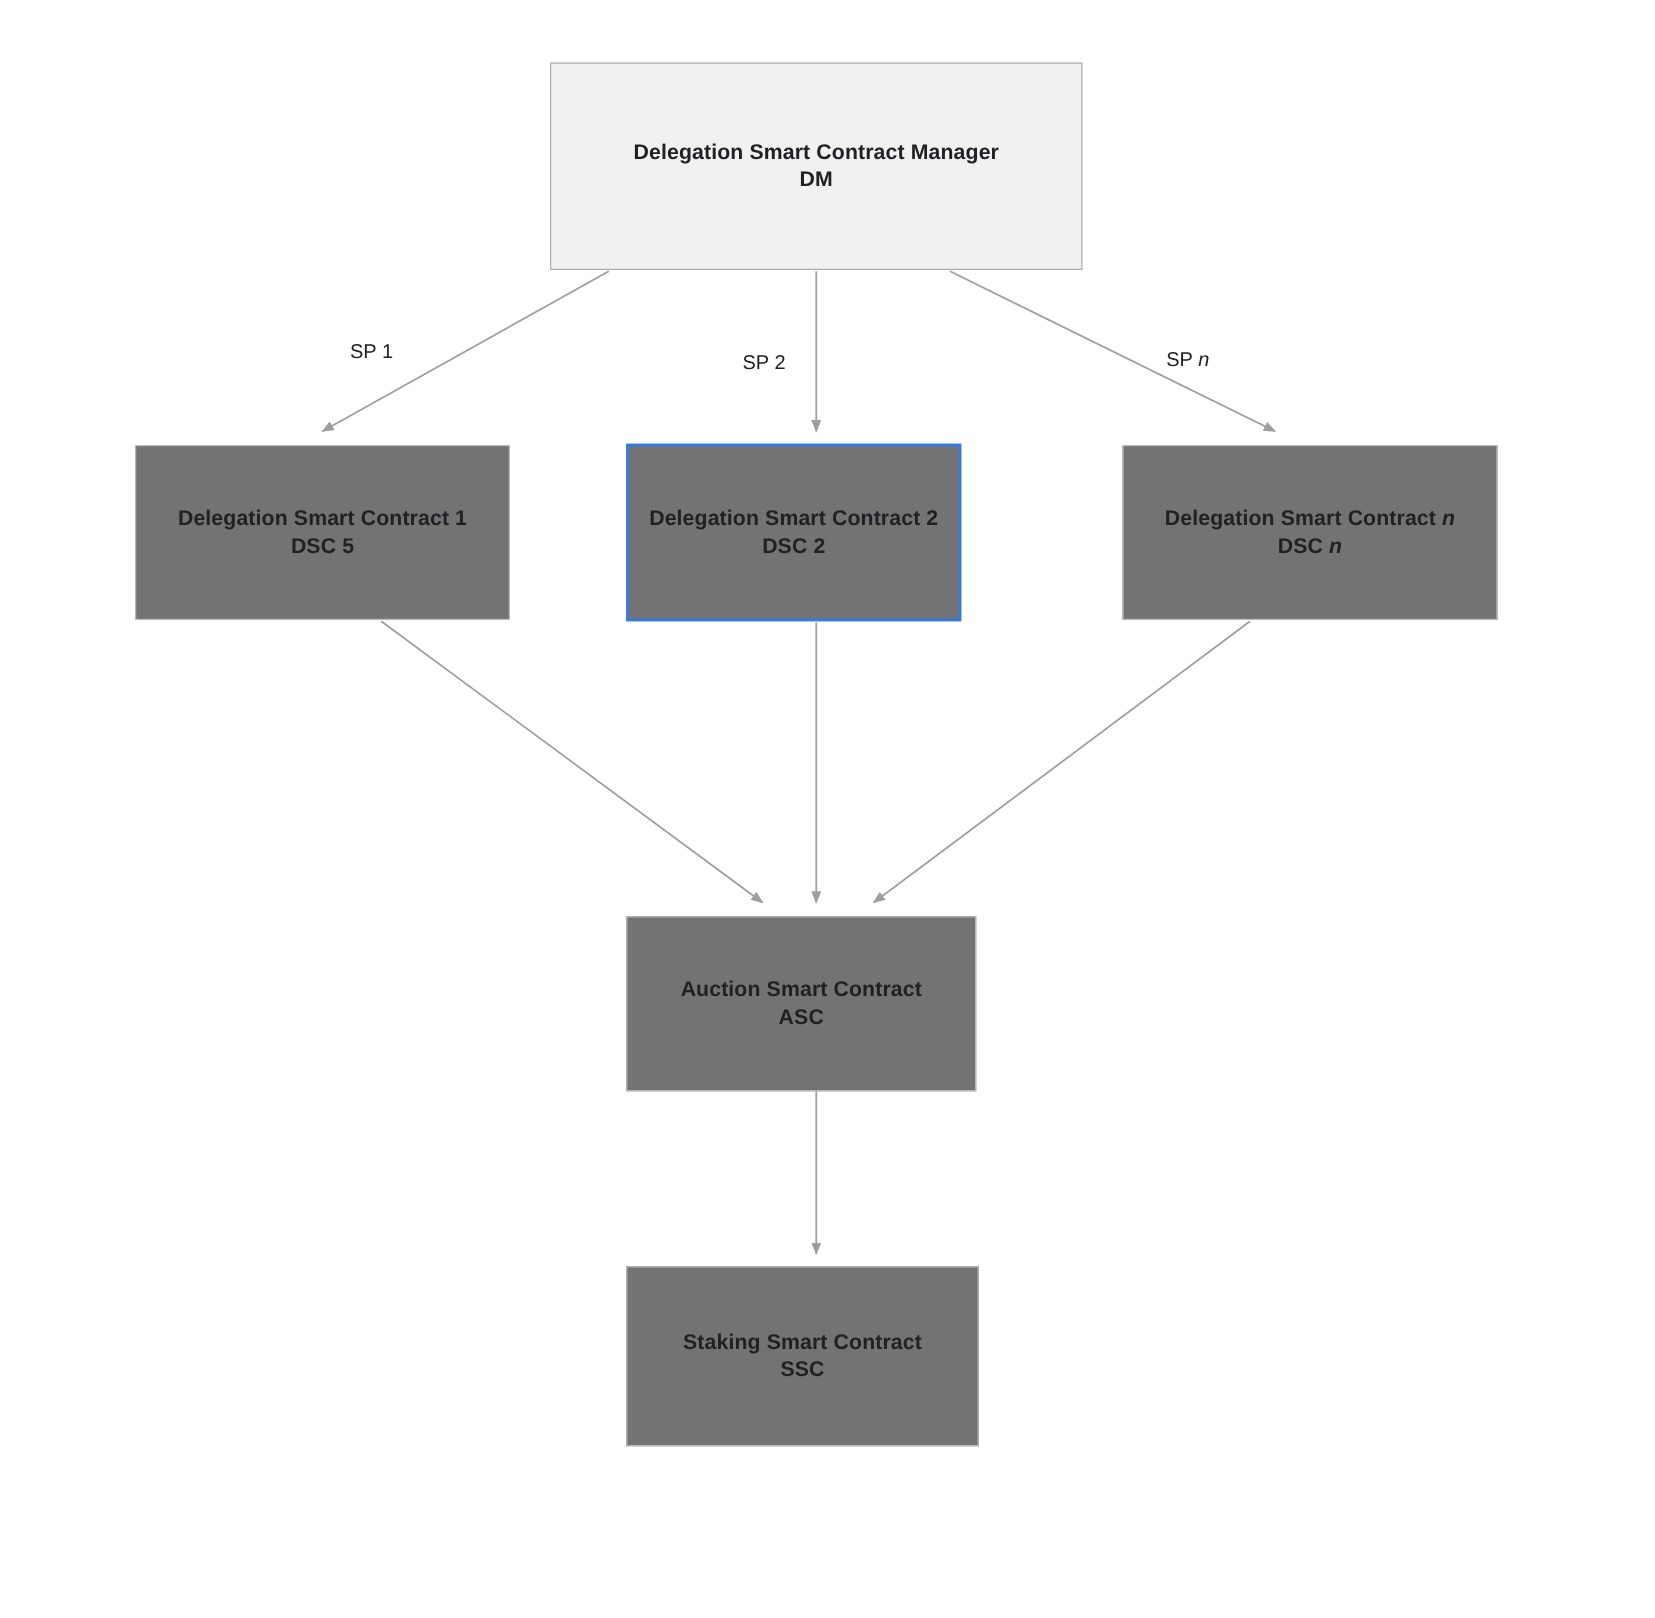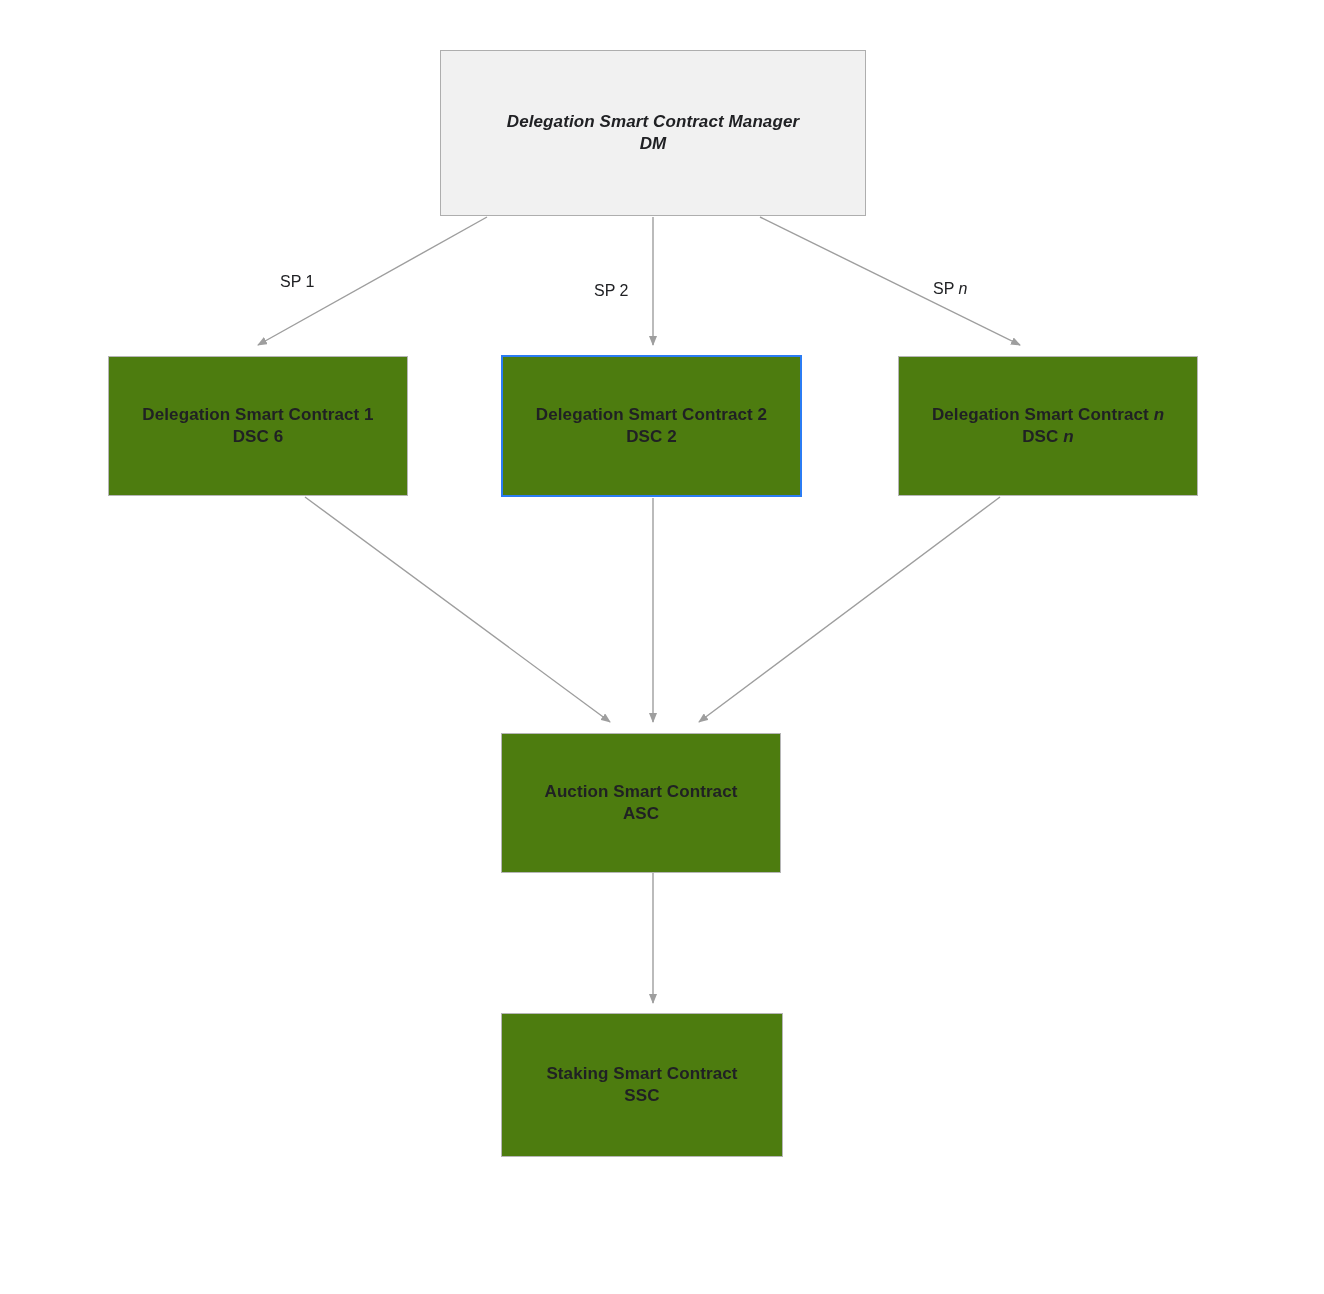--- a/index.html
+++ b/index.html
@@ -30,27 +30,26 @@
     pointer-events: none;
   }
   .node {
     position: absolute;
     box-sizing: border-box;
     display: flex;
     flex-direction: column;
     align-items: center;
     justify-content: center;
     text-align: center;
-    background: #4d7c0f;
+    background: #737373;
     border: 1px solid #b6b6b6;
   }
   .node.filled {
     background: #f1f1f1;
     border: 1px solid #aeaeae;
-    font-style: italic;
   }
   .node.selected {
     border: 2px solid #2b7cf3;
   }
   .node-title {
     font-size: 17px;
     font-weight: 600;
     letter-spacing: 0.1px;
     line-height: 22px;
     color: #202124;
@@ -101,24 +100,24 @@
     <line x1="653" y1="873" x2="653" y2="1003" stroke="#9e9e9e" stroke-width="1.4" marker-end="url(#arrowhead)"></line>
   </svg>
 
   <div class="node filled" id="node-dm" style="left:440px; top:50px; width:426px; height:166px;">
     <div class="node-title">Delegation Smart Contract Manager</div>
     <div class="node-abbr">DM</div>
   </div>
 
   <div class="node" id="node-dsc1" style="left:108px; top:356px; width:300px; height:140px;">
     <div class="node-title">Delegation Smart Contract 1</div>
-    <div class="node-abbr">DSC 6</div>
+    <div class="node-abbr">DSC 5</div>
   </div>
 
-  <div class="node selected" id="node-dsc2" style="left:501px; top:355px; width:301px; height:142px;">
+  <div class="node selected" id="node-dsc2" style="left:501px; top:355px; width:268px; height:142px;">
     <div class="node-title">Delegation Smart Contract 2</div>
     <div class="node-abbr">DSC 2</div>
   </div>
 
   <div class="node" id="node-dscn" style="left:898px; top:356px; width:300px; height:140px;">
     <div class="node-title">
       <span>Delegation Smart Contract </span><span class="italic-n">n</span>
     </div>
     <div class="node-abbr">
       <span>DSC </span><span class="italic-n">n</span>

